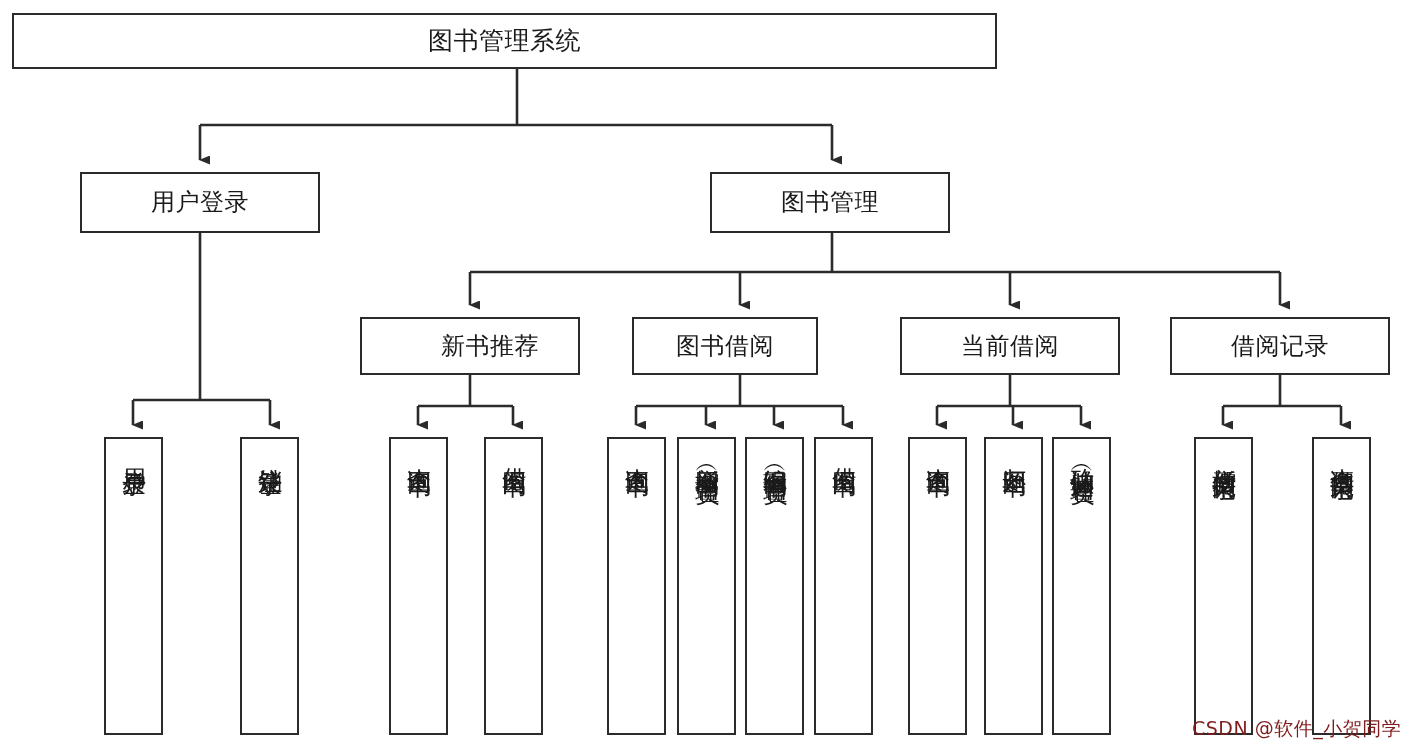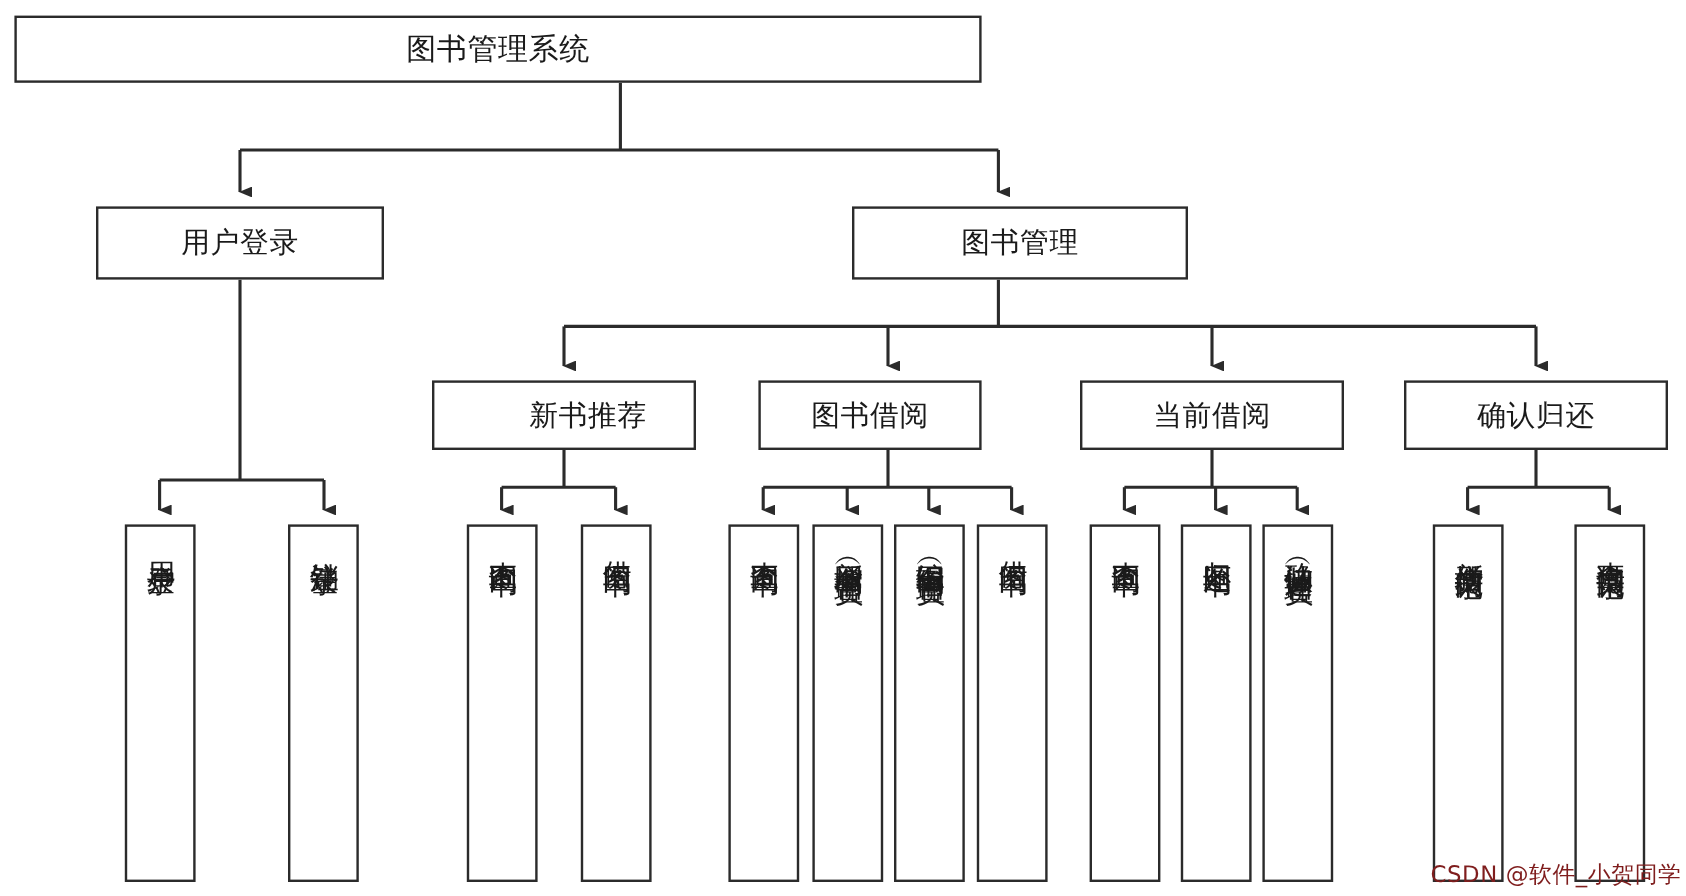--- a/index.html
+++ b/index.html
@@ -115,42 +115,42 @@
       <path d="M1013,406 L1013,425" marker-end="url(#arw)"></path>
       <path d="M1081,406 L1081,425" marker-end="url(#arw)"></path>
 
       <path d="M1280,375 L1280,406"></path>
       <path d="M1223,406 L1341,406"></path>
       <path d="M1223,406 L1223,425" marker-end="url(#arw)"></path>
       <path d="M1341,406 L1341,425" marker-end="url(#arw)"></path>
     </g>
   </svg>
 
-  <div class="node horiz root" id="n-root" style="left: 12px; top: 13px; width: 806px; height: 56px;">
+  <div class="node horiz root" id="n-root" style="left: 12px; top: 13px; width: 985px; height: 56px;">
     <span class="lbl">图书管理系统</span>
   </div>
 
   <div class="node horiz" id="n-l2-0" style="left: 80px; top: 172px; width: 240px; height: 61px;">
     <span class="lbl">用户登录</span>
   </div>
-  <div class="node horiz" id="n-l2-1" style="left: 710px; top: 172px; width: 280px; height: 61px;">
+  <div class="node horiz" id="n-l2-1" style="left: 710px; top: 172px; width: 240px; height: 61px;">
     <span class="lbl">图书管理</span>
   </div>
 
   <div class="node horiz" id="n-l3-0" style="left: 360px; top: 317px; width: 220px; height: 58px; padding-left: 40px;">
     <span class="lbl">新书推荐</span>
   </div>
   <div class="node horiz" id="n-l3-1" style="left: 632px; top: 317px; width: 186px; height: 58px;">
     <span class="lbl">图书借阅</span>
   </div>
   <div class="node horiz" id="n-l3-2" style="left: 900px; top: 317px; width: 220px; height: 58px;">
     <span class="lbl">当前借阅</span>
   </div>
   <div class="node horiz" id="n-l3-3" style="left: 1170px; top: 317px; width: 220px; height: 58px;">
-    <span class="lbl">确认归还</span>
+    <span class="lbl">借阅记录</span>
   </div>
 
   <div class="node vert" id="n-lf-0" style="left: 104px; top: 437px; width: 59px; height: 298px;">
     <span class="lbl">用户登录</span>
   </div>
   <div class="node vert" id="n-lf-1" style="left: 240px; top: 437px; width: 59px; height: 298px;">
     <span class="lbl">注销登录</span>
   </div>
   <div class="node vert" id="n-lf-2" style="left: 389px; top: 437px; width: 59px; height: 298px;">
     <span class="lbl">查询图书</span>

